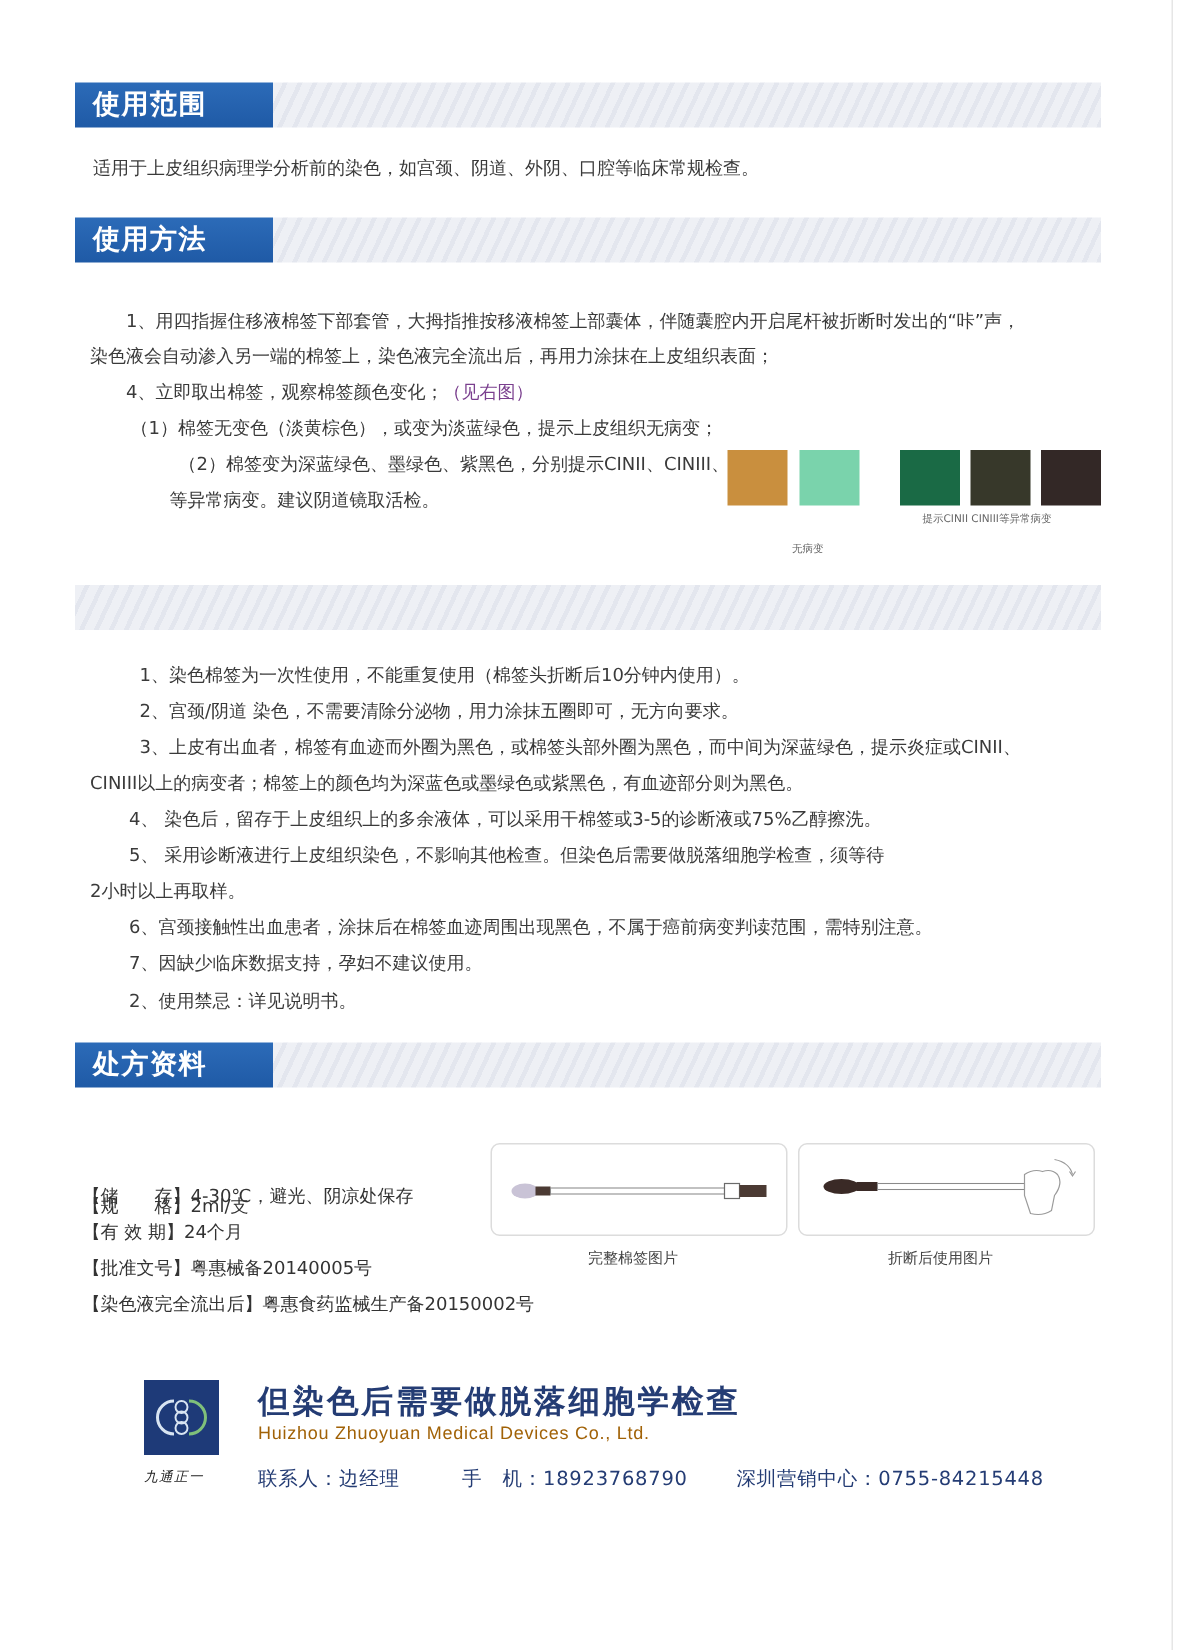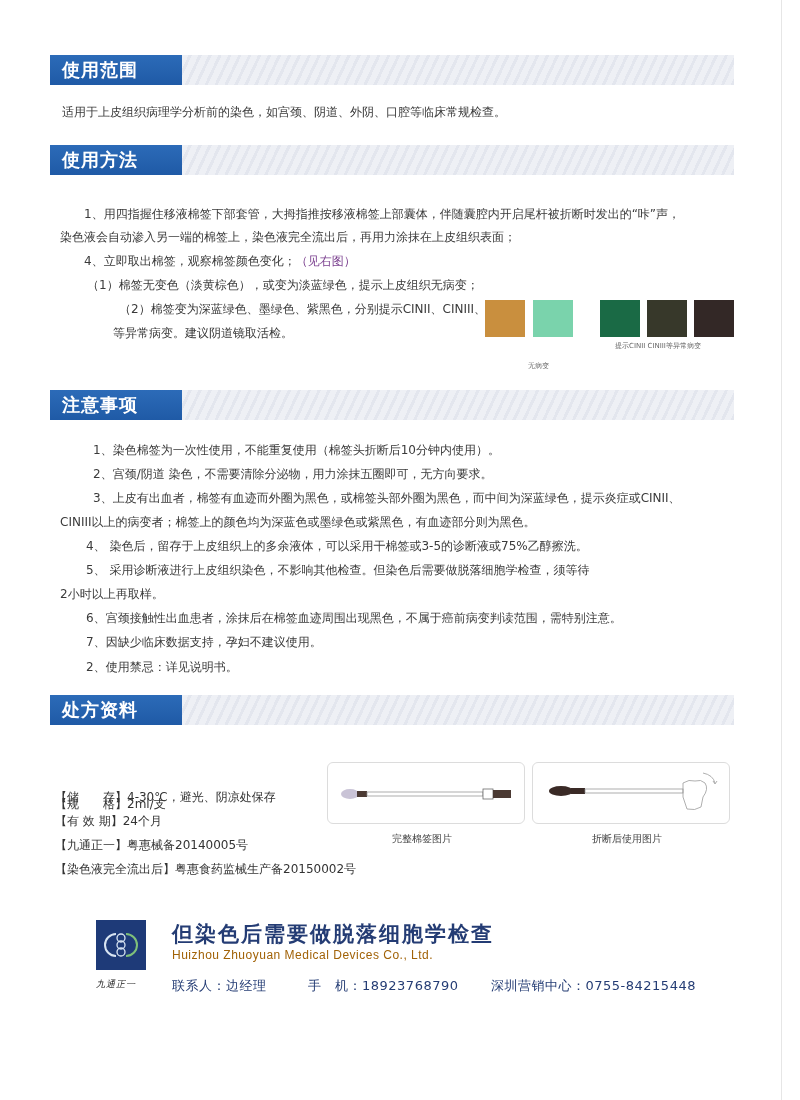--- a/index.html
+++ b/index.html
@@ -62,21 +62,20 @@
 
 <div class="swatch" style="left: 485px; background: rgb(201, 143, 62);" title="#c98f3e"></div>
 <div class="swatch" style="left: 533px; background: rgb(122, 211, 172);"></div>
 <div class="swatch" style="left: 600px; background: rgb(26, 106, 69);"></div>
 <div class="swatch" style="left: 647px; background: rgb(55, 56, 42);"></div>
 <div class="swatch" style="left: 694px; background: rgb(51, 40, 38);"></div>
 <div class="swatch-label" style="left:528px;margin-top:20px;">无病变</div>
 <div class="swatch-label" style="left:615px;">提示CINII CINIII等异常病变</div>
 
 <div class="section-header" style="top:390px;">
-  <div class="tag">注意事项</div>
   <div class="bar"></div>
 </div>
 <div class="text" style="left:93px; top:442px;">1、染色棉签为一次性使用，不能重复使用（棉签头折断后10分钟内使用）。</div>
 <div class="text" style="left:93px; top:466px;">2、宫颈/阴道 染色，不需要清除分泌物，用力涂抹五圈即可，无方向要求。</div>
 <div class="text" style="left:93px; top:490px;">3、上皮有出血者，棉签有血迹而外圈为黑色，或棉签头部外圈为黑色，而中间为深蓝绿色，提示炎症或CINII、</div>
 <div class="text" style="left:60px; top:514px;">CINIII以上的病变者；棉签上的颜色均为深蓝色或墨绿色或紫黑色，有血迹部分则为黑色。</div>
 <div class="text" style="left:86px; top:538px;">4、 染色后，留存于上皮组织上的多余液体，可以采用干棉签或3-5的诊断液或75%乙醇擦洗。</div>
 <div class="text" style="left:86px; top:562px;">5、 采用诊断液进行上皮组织染色，不影响其他检查。但染色后需要做脱落细胞学检查，须等待</div>
 <div class="text" style="left:60px; top:586px;">2小时以上再取样。</div>
 <div class="text" style="left:86px; top:610px;">6、宫颈接触性出血患者，涂抹后在棉签血迹周围出现黑色，不属于癌前病变判读范围，需特别注意。</div>
@@ -84,21 +83,21 @@
 <div class="text" style="left:86px; top:659px;">2、使用禁忌：详见说明书。</div>
 
 <div class="section-header" style="top:695px;">
   <div class="tag">处方资料</div>
   <div class="bar"></div>
 </div>
 
 <div class="spec" style="top:796px;">【规　　格】2ml/支</div>
 <div class="spec" style="top:789px;">【储　　存】4-30℃，避光、阴凉处保存</div>
 <div class="spec" style="top:813px;">【有 效 期】24个月</div>
-<div class="spec" style="top:837px;">【九通正一】粤惠械备20140005号</div>
+<div class="spec" style="top:837px;">【批准文号】粤惠械备20140005号</div>
 <div class="spec" style="top:861px;">【染色液完全流出后】粤惠食药监械生产备20150002号</div>
 
 <div class="img-box" style="left:327px; width:198px;">
   <svg width="198" height="62" viewBox="0 0 198 62">
     <ellipse cx="22" cy="31" rx="9" ry="5" fill="#c9c3d6"></ellipse>
     <rect x="29" y="28" width="10" height="6" fill="#4b3a33"></rect>
     <rect x="39" y="29" width="116" height="4" fill="#ffffff" stroke="#8a8a8a" stroke-width="0.7"></rect>
     <rect x="155" y="26" width="10" height="10" fill="#ffffff" stroke="#6b6b6b" stroke-width="0.8"></rect>
     <rect x="165" y="27" width="18" height="8" fill="#4b3a33"></rect>
   </svg>

